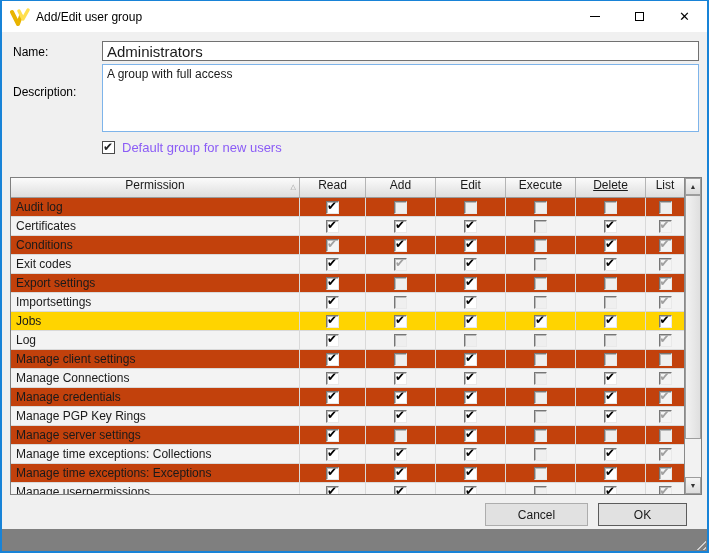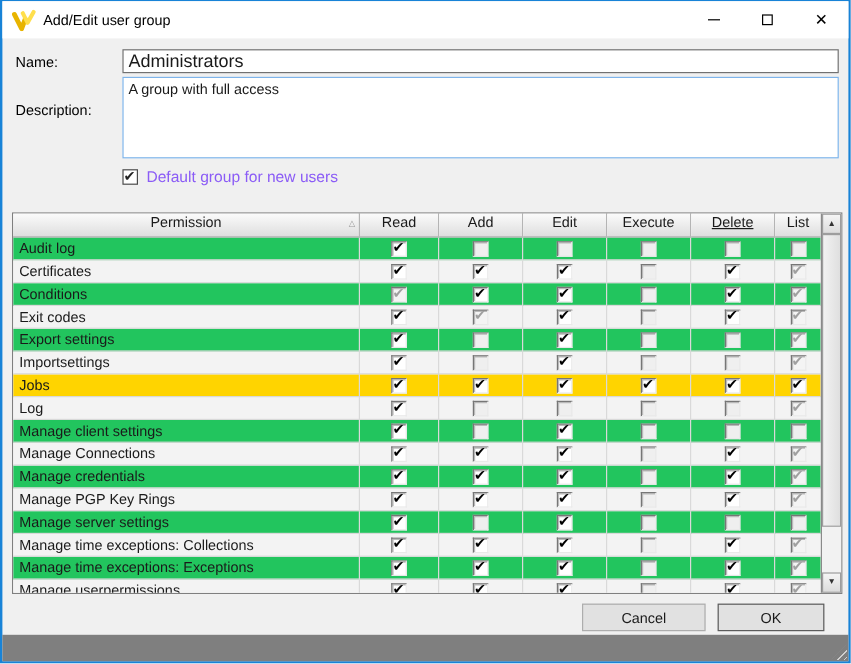--- a/index.html
+++ b/index.html
@@ -44,21 +44,21 @@
             border:1px solid #7f7f7f; background:#fff; }
   .thead { position:absolute; top:0; left:0; right:17px; height:20px; display:flex; }
   .hcell { height:20px; display:flex; align-items:flex-start; justify-content:center;
            background:linear-gradient(to bottom,#fbfbfb,#dedede);
            border-right:1px solid #b4b4b4; border-bottom:1px solid #9b9b9b;
            font-size:12px; color:#1a1a1a; position:relative; }
   .hcell:last-child { border-right:none; }
   .sort { position:absolute; right:3px; top:5px; font-size:7px; color:#9a9a9a; line-height:7px; }
 
   .tbody { position:absolute; top:20px; left:0; right:17px; bottom:0; overflow:hidden; }
-  .trow { display:flex; height:19px; background:#22c55e; }
+  .trow { display:flex; height:19px; background:#c2410c; }
   .trow:nth-child(even) { background:#f3f3f3; }
   .trow.selected { background:#ffd400; }
   .tcell { height:19px; border-right:1px solid #d9d9d9; border-bottom:1px solid #d9d9d9;
            font-size:12px; color:#1a1a1a; display:flex; align-items:center; }
   .perm { padding-left:5px; white-space:nowrap; overflow:hidden; }
   .center { justify-content:center; }
   .w0 { width:289px; } .w1 { width:66px; } .w2 { width:70px; } .w3 { width:70px; }
   .w4 { width:70px; } .w5 { width:70px;text-decoration:underline; } .w6 { width:38px; border-right:none; }
 
   .cb { width:13px; height:13px; position:relative; display:inline-block;

